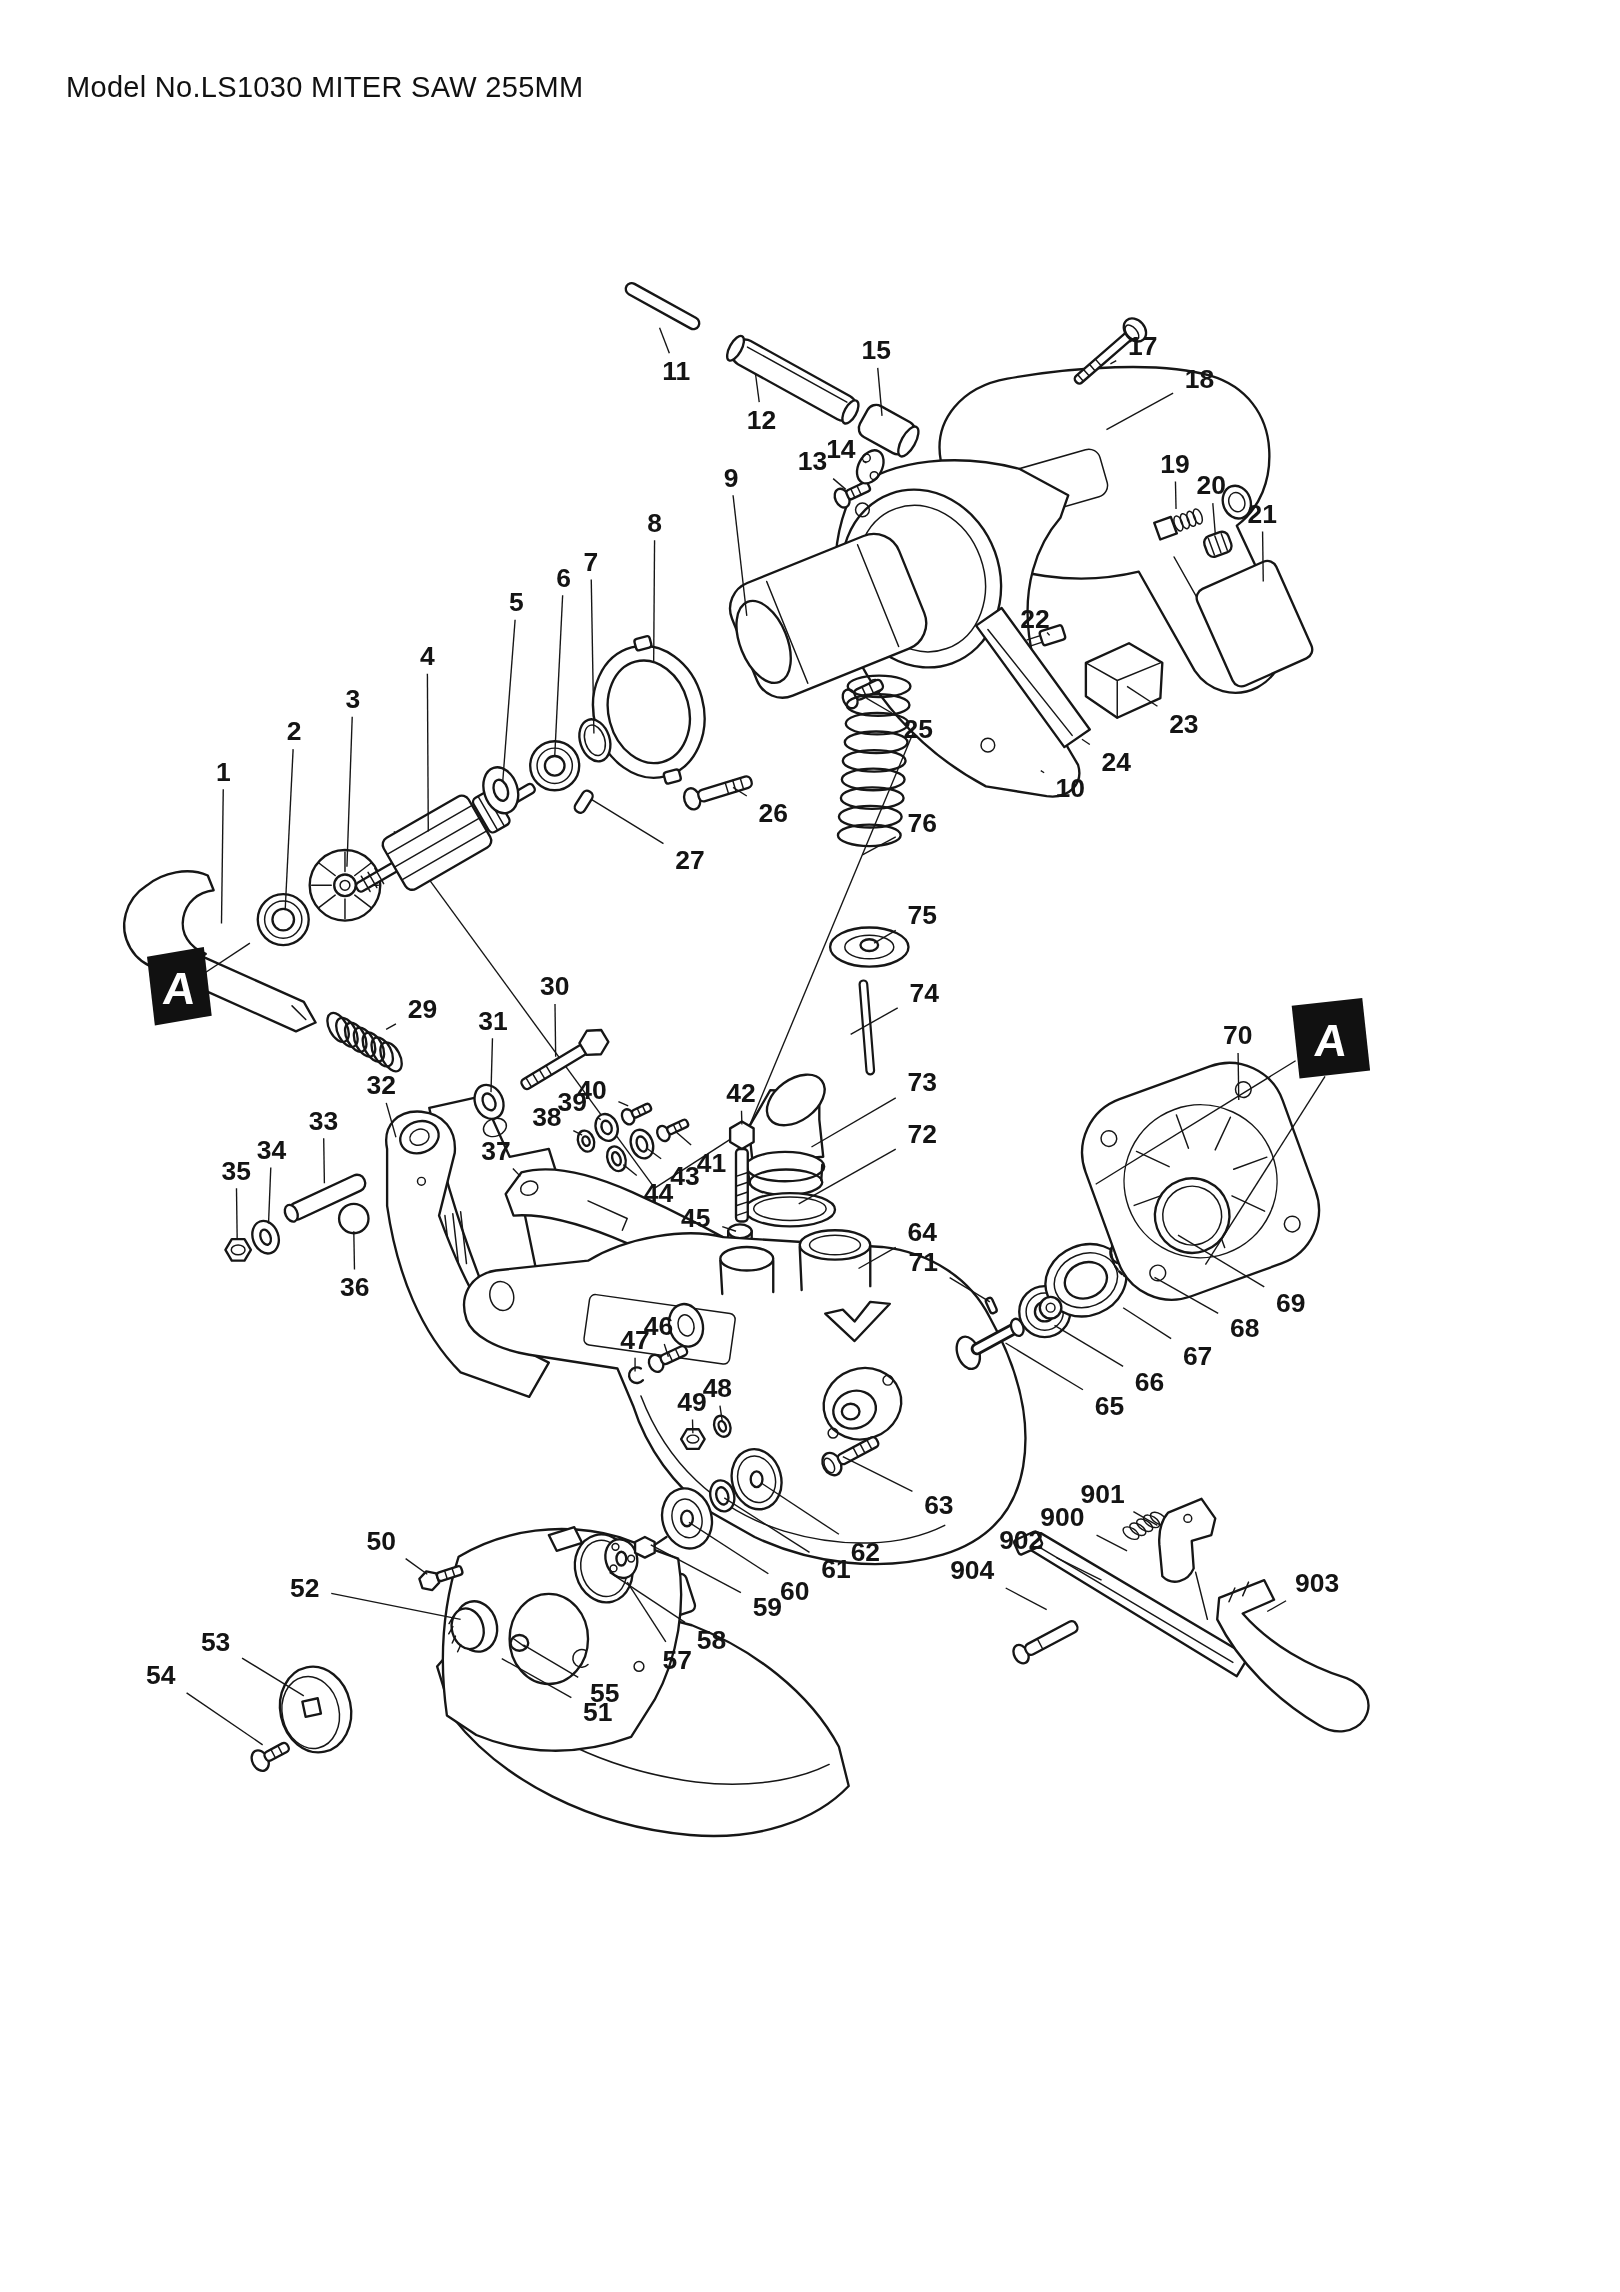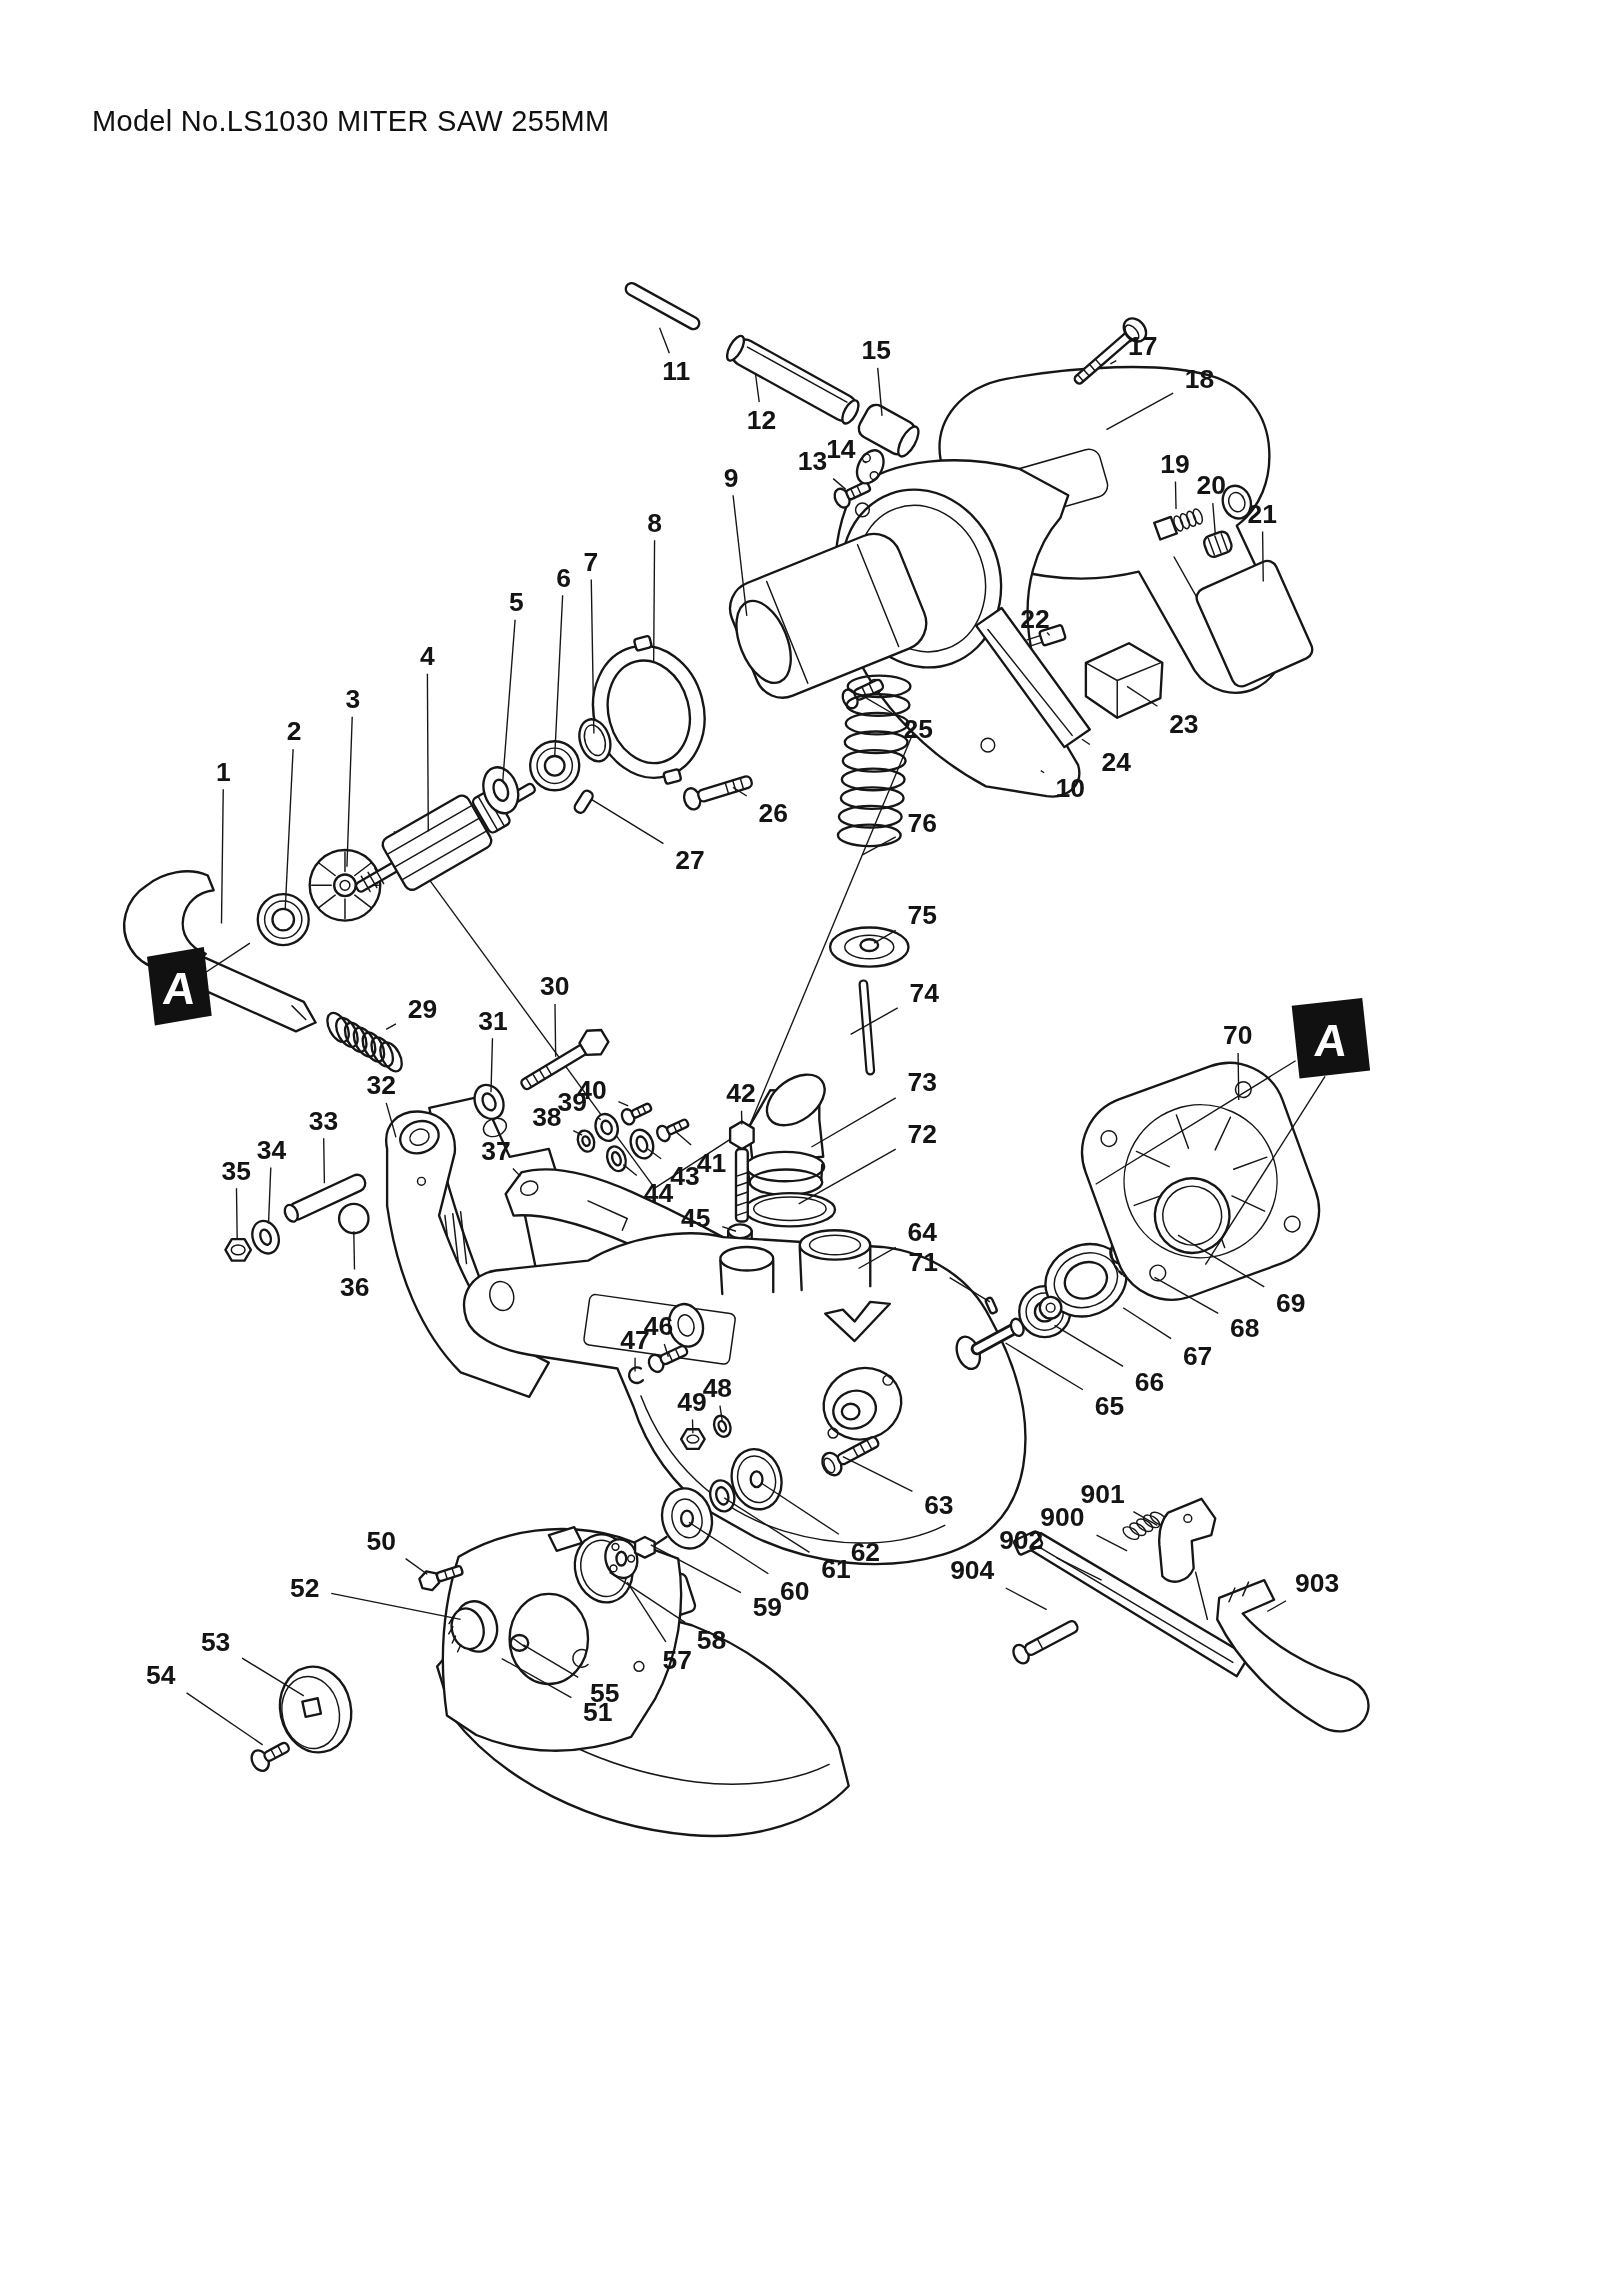--- a/index.html
+++ b/index.html
@@ -1,19 +1,19 @@
 <!DOCTYPE html>
 <html><head>
 <meta charset="utf-8">
 <style>
   html,body{margin:0;padding:0;background:#ffffff;}
   .page{position:relative;width:1620px;height:2293px;background:#fff;overflow:hidden;
         font-family:"Liberation Sans",sans-serif;}
-  .title{position:absolute;left:92px;top:71px;font-size:29px;color:#111;
-         letter-spacing:0.3px;white-space:nowrap;margin-top:34px;}
+  .title{position:absolute;left:66px;top:71px;font-size:29px;color:#111;
+         letter-spacing:0.3px;white-space:nowrap;}
   svg{position:absolute;left:0;top:0;}
   
   .p   {fill:#fff;stroke:#161616;stroke-width:2.4;stroke-linejoin:round;stroke-linecap:round;}
   .ln  {fill:none;stroke:#161616;stroke-width:2.4;stroke-linejoin:round;stroke-linecap:round;}
   .thin{stroke-width:1.5;}
   .rodO{fill:none;stroke:#161616;stroke-width:10;stroke-linecap:round;}
   .rodI{fill:none;stroke:#ffffff;stroke-width:5.5;stroke-linecap:round;}
   .leader{stroke:#161616;stroke-width:1.4;fill:none;}
   .lbl {font-family:"Liberation Sans",sans-serif;font-size:27px;font-weight:600;fill:#141414;}
   .mlbl{font-family:"Liberation Sans",sans-serif;font-size:46px;font-weight:bold;fill:#ffffff;}

